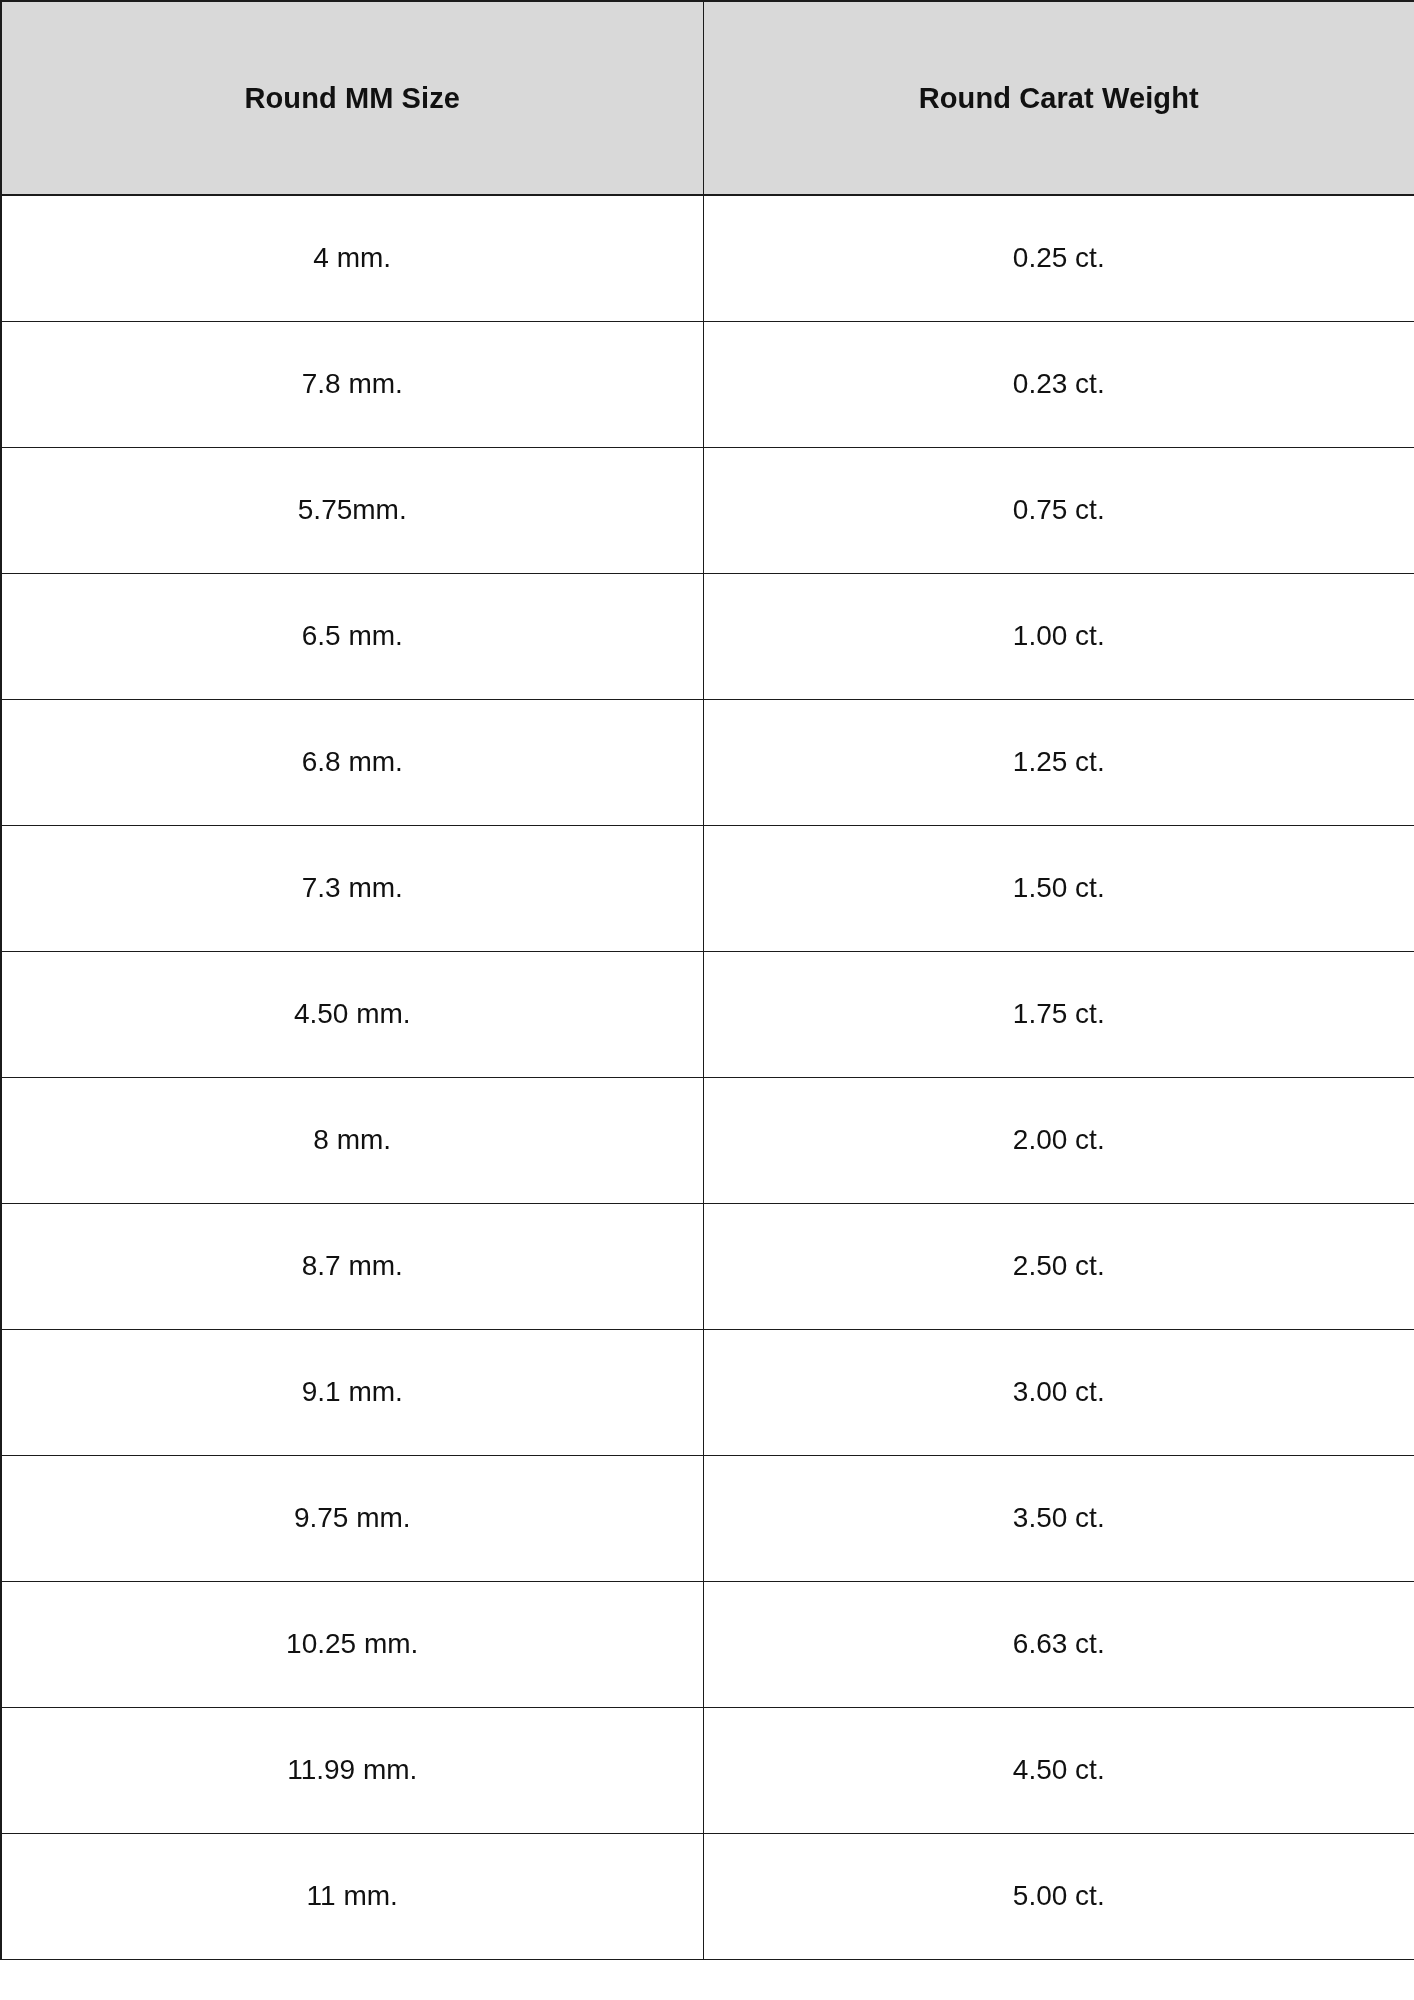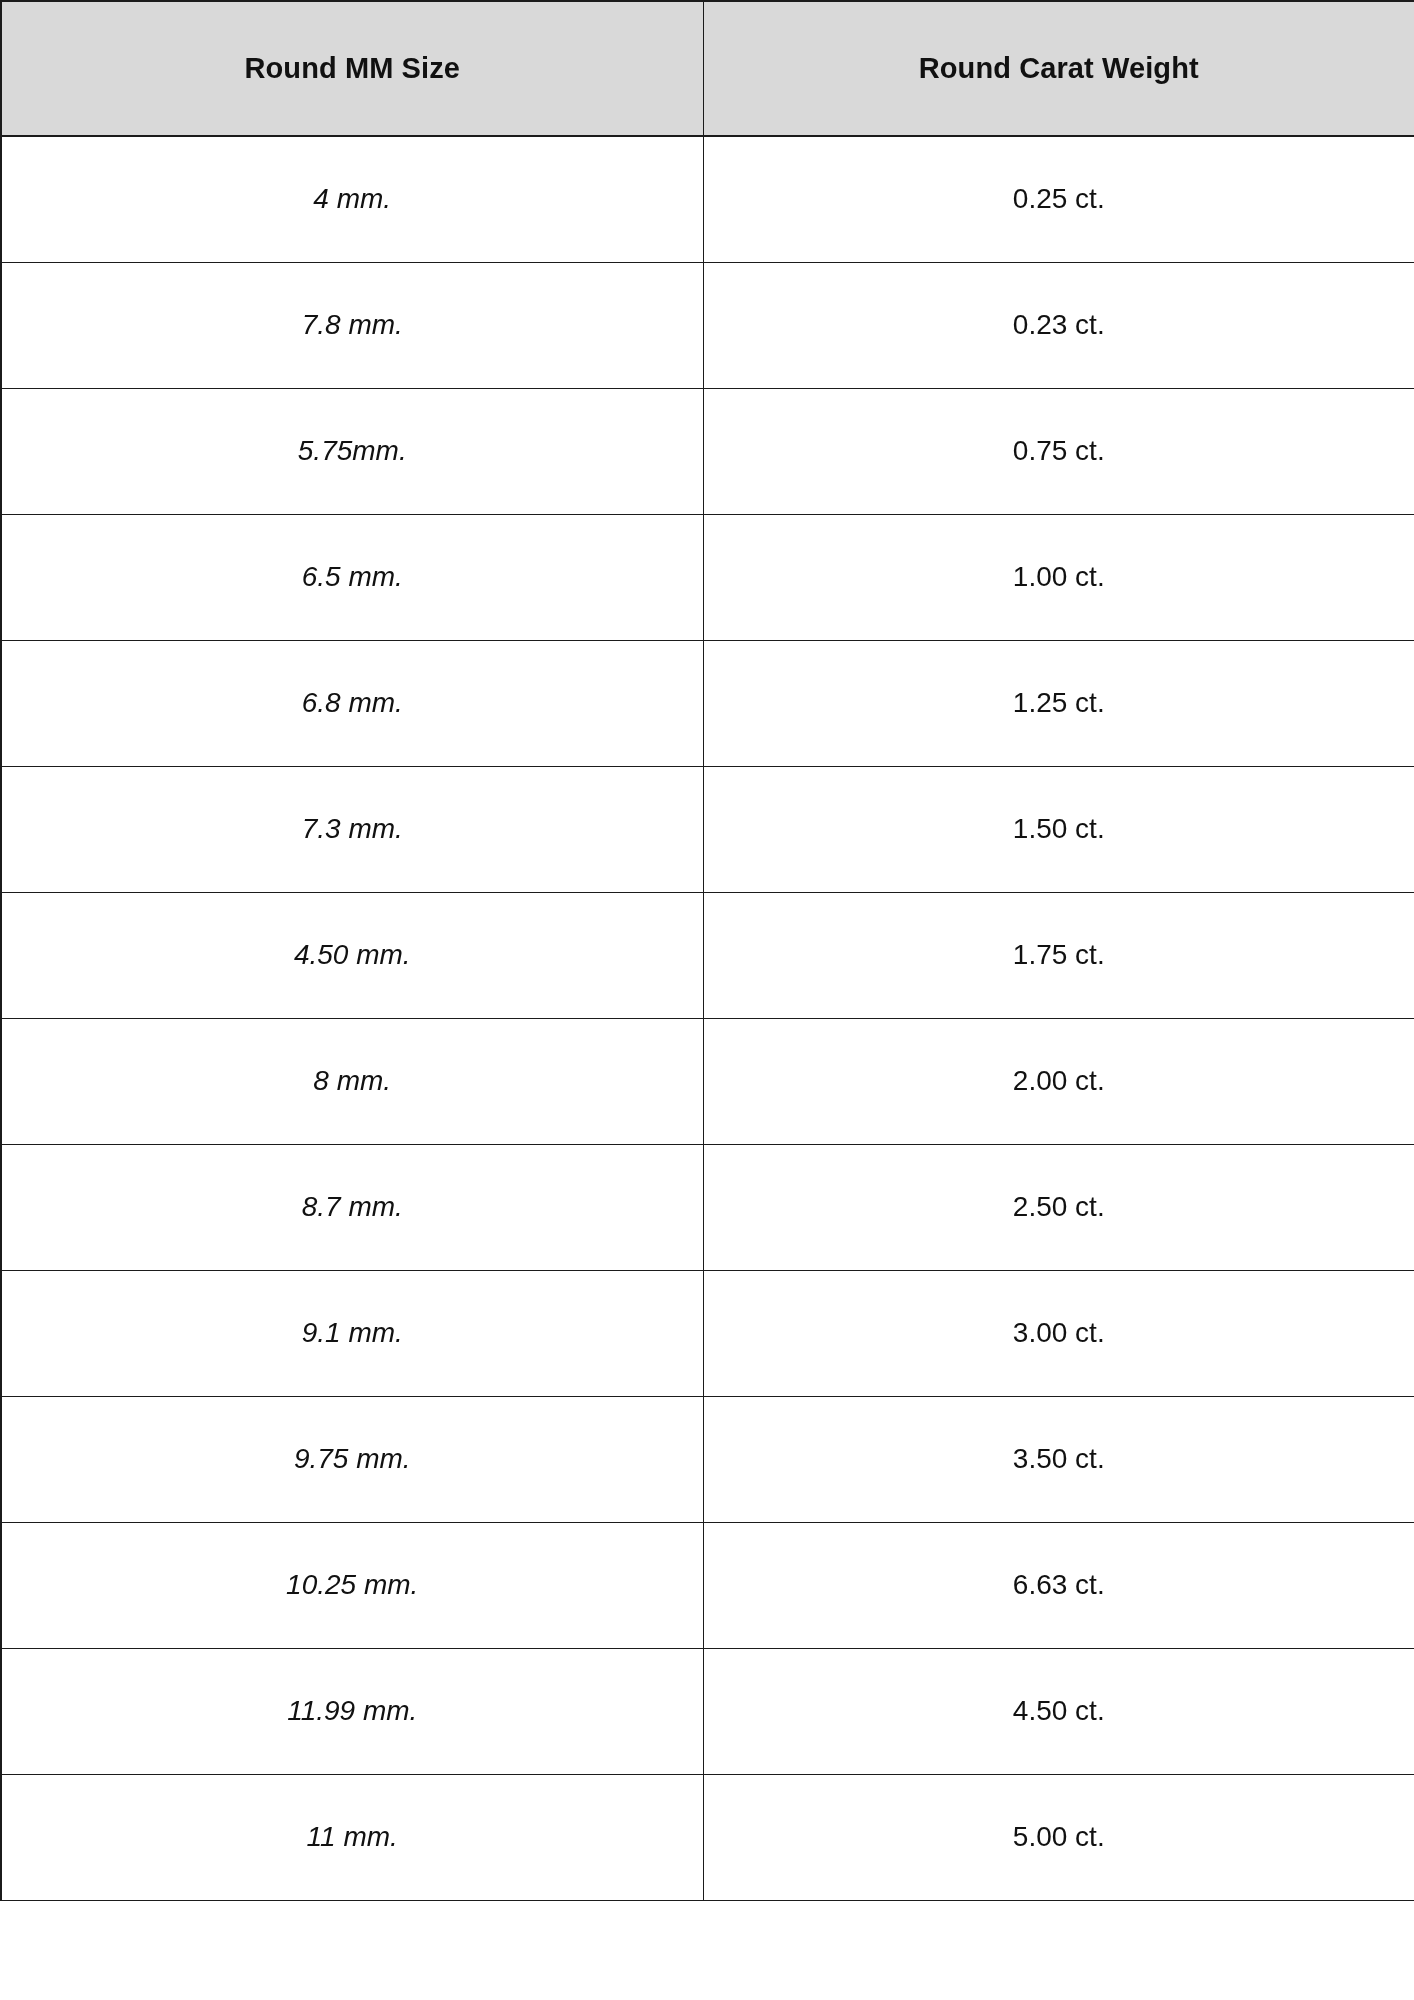--- a/index.html
+++ b/index.html
@@ -36,37 +36,37 @@
   table.size-chart td {
     border: 1px solid #1b1b1b;
     text-align: center;
     vertical-align: middle;
     color: #111111;
     box-sizing: border-box;
   }
 
   table.size-chart thead th {
     background: #d9d9d9;
-    height: 135px;
+    height: 194px;
     font-size: 29px;
     font-weight: bold;
     letter-spacing: 0.1px;
     border-top: 2px solid #1b1b1b;
     border-bottom: 2px solid #1b1b1b;
   }
   table.size-chart thead th.col-head-mm { border-left: 2px solid #1b1b1b; }
   table.size-chart thead th.col-head-ct { border-right: 2px solid #1b1b1b; }
 
   table.size-chart tbody td {
     height: 126px;
     font-size: 28px;
     font-weight: 400;
     background: #ffffff;
   }
-  table.size-chart tbody td.cell-mm { border-left: 2px solid #1b1b1b; font-style: italic; }
+  table.size-chart tbody td.cell-mm { border-left: 2px solid #1b1b1b; }
   table.size-chart tbody td.cell-ct { border-right: 2px solid #1b1b1b; }
 </style>
 </head>
 <body>
 
 <div class="table-wrap">
   <table class="size-chart">
     <colgroup>
       <col class="col-mm">
       <col class="col-ct">

